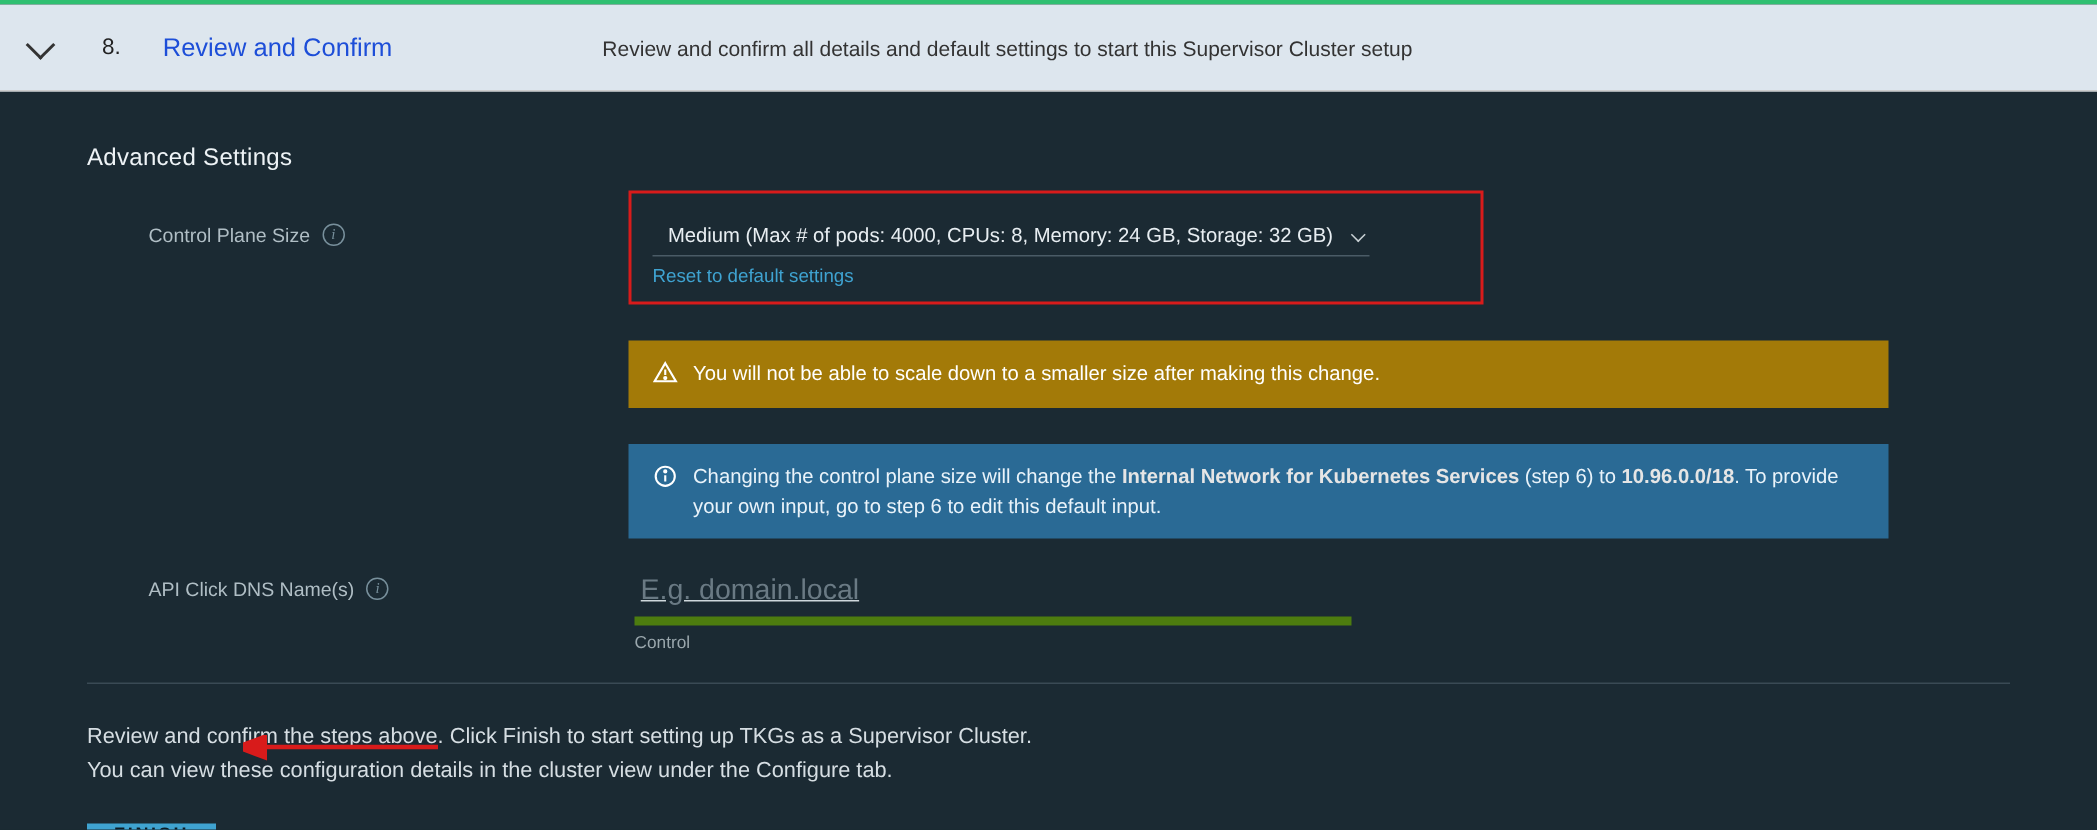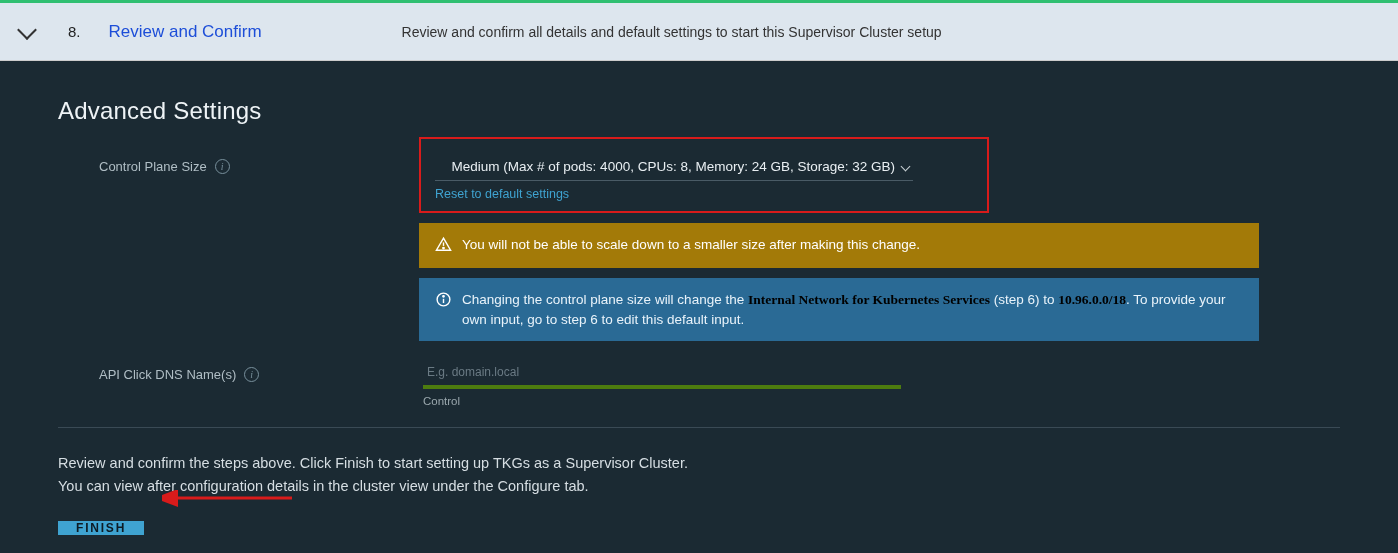--- a/index.html
+++ b/index.html
@@ -6,39 +6,39 @@
   html, body { width: 1398px; height: 553px; font-family: "Segoe UI", Arial, sans-serif; background:#1b2a33; color:#cfd8dc; overflow:hidden; }
   .topbar { height:3px; background:#2fbf71; }
   .step-header {
     background:#dde6ee; color:#333; display:flex; align-items:center; padding:0 20px; height:58px; gap:20px; border-bottom:1px solid #ccc;
   }
   .step-header .chev { width:14px; height:14px; display:inline-block; transform:rotate(45deg); border-right:2px solid #333; border-bottom:2px solid #333; margin-right:8px; margin-top:-4px;}
   .step-header .num { font-size:15px; color:#222; margin-left:6px;}
   .step-header .title { font-size:17px; color:#1d4ed8; margin-left:8px; }
   .step-header .desc { font-size:14px; color:#333; margin-left:120px; }
   .body { padding:36px 58px 20px 58px; }
-  .section-title { font-size:24px; color:#eef3f6; margin-bottom:26px; font-weight:400; letter-spacing:.2px;}
+  .section-title { font-size:16px; color:#eef3f6; margin-bottom:26px; font-weight:400; letter-spacing:.2px;}
   .row { display:flex; align-items:flex-start; margin-bottom:12px; }
   .row .lab { width:320px; font-size:13px; color:#b0bec5; display:flex; align-items:center; gap:8px; padding-top:8px;margin-left:41px;}
   .info-icon { display:inline-flex; align-items:center; justify-content:center; width:15px; height:15px; border:1.3px solid #78909c; border-radius:50%; font-size:10px; color:#78909c; font-style:italic; font-family:Georgia,serif;}
   .redbox { border:2.5px solid #d81b1b; padding:14px 14px 10px 14px; margin-top:-14px; width:570px; }
   .ctrl { display:flex; flex-direction:column; gap:6px; }
   .dd {
-    background:transparent; color:#e8eef2; font-size:13.5px; border:none; border-bottom:1px solid #4a5b66; padding:6px 18px 6px 4px; width:478px; position:relative; cursor:pointer; text-align:right;
+    background:transparent; color:#e8eef2; font-size:13.5px; border:none; border-bottom:1px solid #4a5b66; padding:6px 18px 6px 4px; width:478px; position:relative; cursor:pointer; text-align:center;
   }
   .dd .caret { position:absolute; right:4px; top:10px; width:7px; height:7px; border-right:1.5px solid #c8d0d4; border-bottom:1.5px solid #c8d0d4; transform:rotate(45deg); }
   .reset-link { color:#3fa3d1; font-size:12.5px; text-decoration:none; cursor:pointer; }
-  .banner { display:flex; align-items:flex-start; gap:10px; padding:12px 16px; font-size:13.5px; border-radius:0; margin-top:10px; width:840px; }
+  .banner { display:flex; align-items:flex-start; gap:10px; padding:12px 16px; font-size:13.5px; border-radius:0; margin-top:24px; width:840px; }
   .banner.warn { background:#a37a08; color:#fff; }
   .banner.info { background:#2a6a95; color:#e9f3fa; }
   .tri-icon svg, .info-circ svg { width:17px; height:17px; flex:0 0 17px; margin-top:1px;}
-  .banner b { font-weight:700; color:#000000;font-family:Liberation Serif, serif; }
+  .banner b { font-weight:700; color:#e5e5e5; }
   .banner-body { line-height:1.45; }
   .dns-input {
-    background:transparent; border:none; border-bottom:4px solid #4d7c0f; color:#cfd8dc; font-size:12px; padding:6px 4px; width:478px; outline:none;
+    background:transparent; border:none; border-bottom:6px solid #4d7c0f; color:#cfd8dc; font-size:19px; padding:6px 4px; width:478px; outline:none;text-decoration:underline;
   }
   .dns-input::placeholder { color:#6a7a84; }
   .opt { font-size:11.5px; color:#9aa7ad; margin-top:6px; }
   .hr { border:none; border-top:1px solid #3a4a55; margin:20px 0 24px 0; }
   .foot-text { font-size:14.5px; color:#d6dee3; line-height:1.55; }
   .finish-btn {
     margin-top:24px; background:#3fa3d1; color:#0d1b24; font-size:12px; letter-spacing:.15em; font-weight:600; border:none; padding:0 18px; cursor:pointer; text-transform:uppercase;
   }
   .arrow { position:absolute; left:162px; top:490px; pointer-events:none; }
   .right-col { margin-left:0; }
@@ -108,21 +108,21 @@
     <div class="right-col" style="padding-left:4px;">
       <input class="dns-input" type="text" placeholder="E.g. domain.local" value="" style="">
       <div class="opt">Control</div>
     </div>
   </div>
 
   <hr class="hr">
 
   <div class="foot-text">
     <div>Review and confirm the steps above. Click Finish to start setting up TKGs as a Supervisor Cluster.</div>
-    <div>You can view after configuration details in the cluster view under the Configure tab.</div>
+    <div>You can view these configuration details in the cluster view under the Configure tab.</div>
   </div>
 
   <button class="finish-btn">FINISH</button>
 </div>
 
 <svg class="arrow" width="140" height="40">
   <defs>
       <marker id="ah" markerWidth="10" markerHeight="10" refX="2" refY="3" orient="auto">
         <path d="M0,0 L0,6 L8,3 z" fill="#d81b1b"></path>
       </marker>

